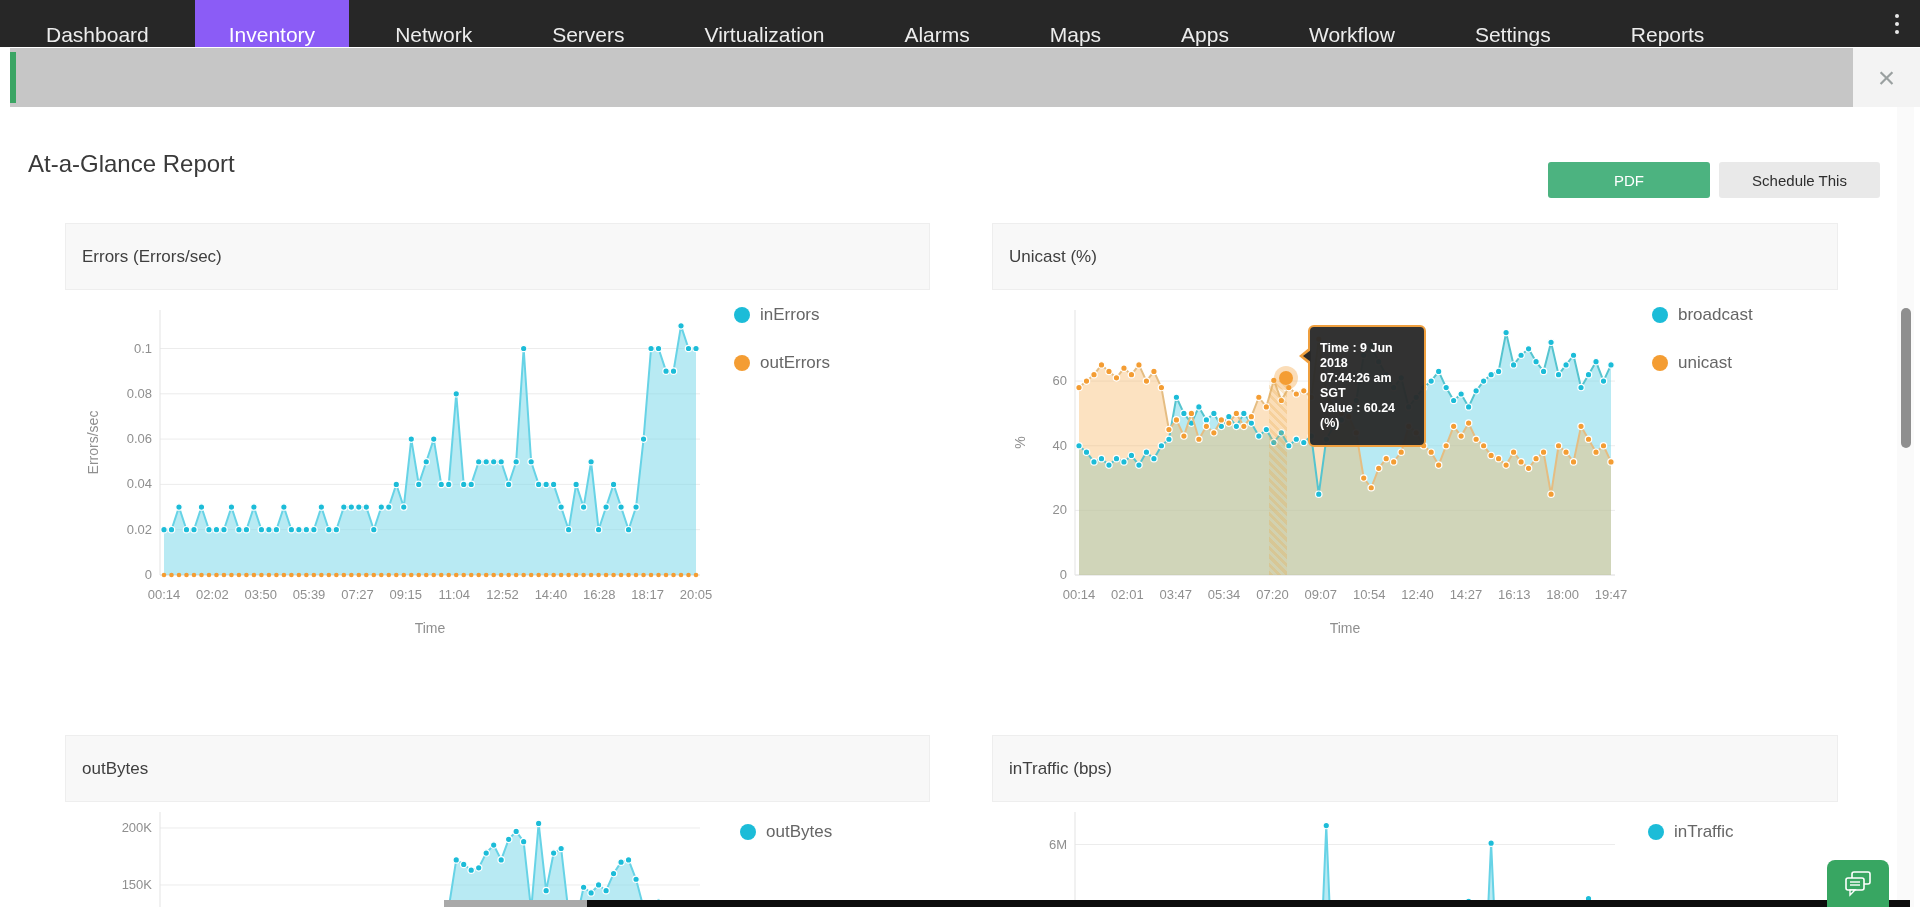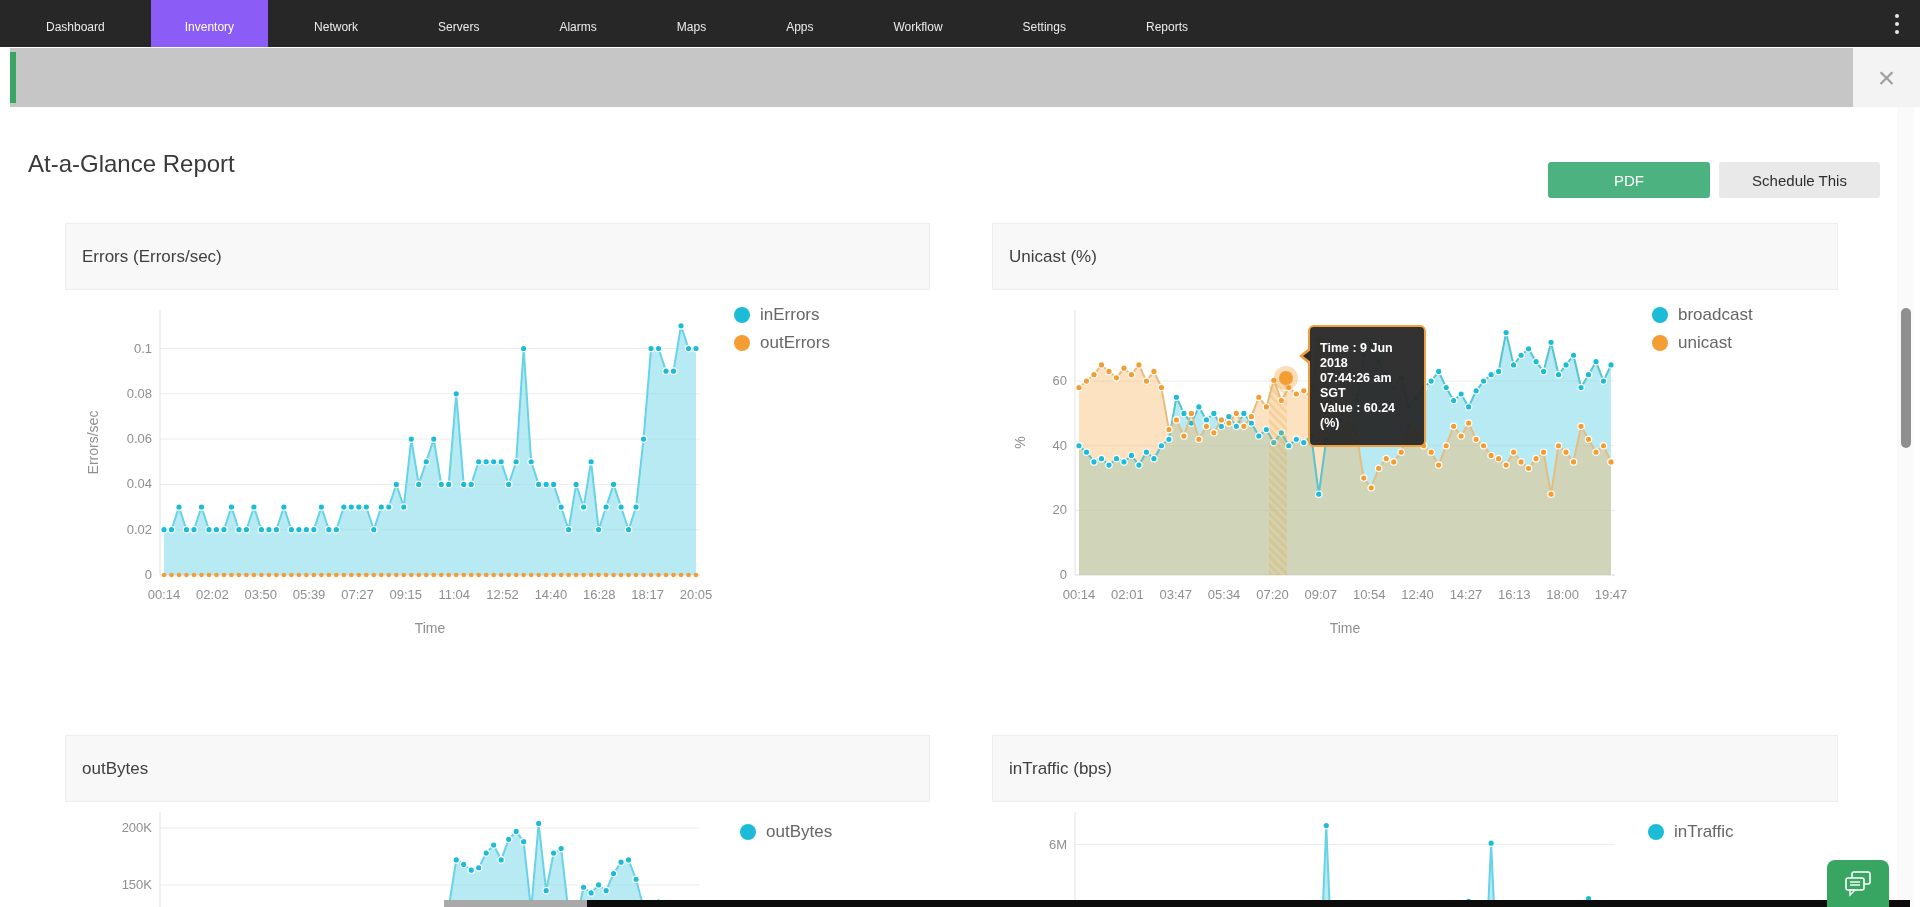--- a/index.html
+++ b/index.html
@@ -2,21 +2,21 @@
 <html><head>
 <meta charset="utf-8">
 <style>
   * { margin:0; padding:0; box-sizing:border-box; }
   html,body { width:1920px; height:907px; overflow:hidden; background:#fff;
     font-family:"Liberation Sans", sans-serif; }
 
   
   .topnav { position:absolute; left:0; top:0; width:1920px; height:47px;
     background:#272727; display:flex; align-items:stretch; }
-  .nav-item { color:#ececec; font-size:12px; line-height:47px; padding:4px 34px;
+  .nav-item { color:#ececec; font-size:21px; line-height:47px; padding:11px 34px;
     margin-left:12px; cursor:pointer; white-space:nowrap;text-align:center; }
   .nav-item.active { background:#8b5cf6; color:#fff; margin-left:12px; }
   .nav-kebab { position:absolute; right:8px; top:0; width:30px; height:47px;
     display:flex; flex-direction:column; justify-content:center; align-items:center; gap:4px; cursor:pointer; }
   .nav-kebab i { width:4px; height:4px; border-radius:50%; background:#e8e8e8; }
 
   
   .banner { position:absolute; left:10px; top:48px; width:1843px; height:59px;
     background:#c6c6c6; display:flex; align-items:center; }
   .banner-bar { position:absolute; left:0; top:4px; width:6px; height:51px; background:#3ba564; }
@@ -40,21 +40,21 @@
   #ph-unicast  { left:992px; top:223px; width:846px; }
   #ph-outbytes { left:65px;  top:735px; width:865px; }
   #ph-intraffic{ left:992px; top:735px; width:846px; }
 
   svg.chart { position:absolute; overflow:visible; }
   #svg-errors   { left:70px;  top:300px; }
   #svg-unicast  { left:985px; top:300px; }
   #svg-outbytes { left:70px;  top:802px; }
   #svg-intraffic{ left:985px; top:802px; }
 
-  .legend { position:absolute; display:flex; flex-direction:column; gap:8px; }
+  .legend { position:absolute; display:flex; flex-direction:column; gap:28px; }
   #legend-errors  { left:734px;  top:305px; }
   #legend-unicast { left:1652px; top:305px; }
   #legend-outbytes{ left:740px;  top:822px; }
   #legend-intraffic{ left:1648px; top:822px; }
   .legend-item { display:flex; align-items:center; gap:10px; cursor:pointer; }
   .legend-dot { width:16px; height:16px; border-radius:50%; }
   .legend-label { font-size:17px; color:#666; }
 
   
   .hatch-band { position:absolute; left:1269px; top:381px; width:18px; height:194px;
@@ -82,20 +82,21 @@
   text.axis-label { font-family:"Liberation Sans", sans-serif; font-size:14px; fill:#8f8f8f; }
 </style>
 </head>
 <body>
 
 <nav class="topnav">
     <div class="nav-item">Dashboard</div>
     <div class="nav-item active">Inventory</div>
     <div class="nav-item">Network</div>
     <div class="nav-item">Servers</div>
+    <div class="nav-item">Virtualization</div>
     <div class="nav-item">Alarms</div>
     <div class="nav-item">Maps</div>
     <div class="nav-item">Apps</div>
     <div class="nav-item">Workflow</div>
     <div class="nav-item">Settings</div>
     <div class="nav-item">Reports</div>
   </nav>
 <div class="nav-kebab">
     <i></i>
     <i></i>

